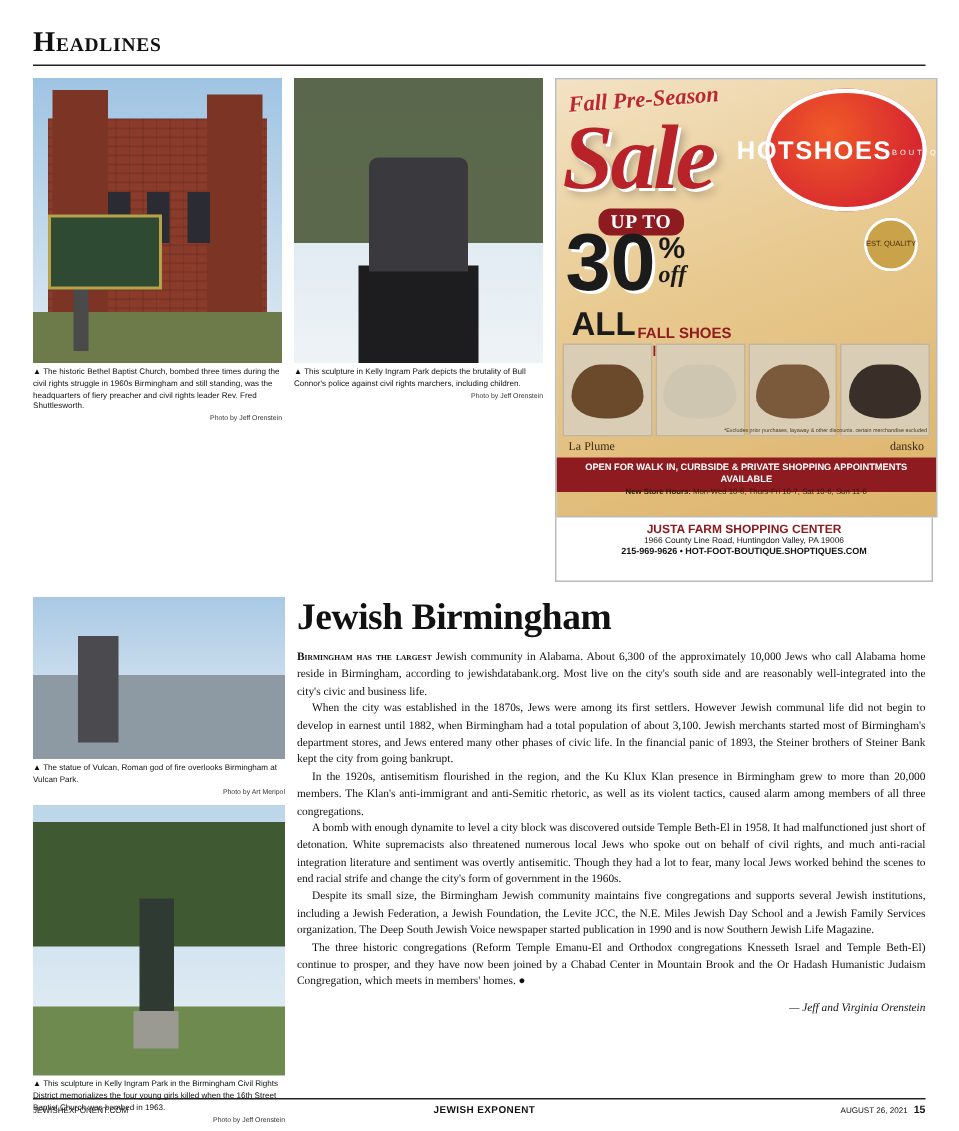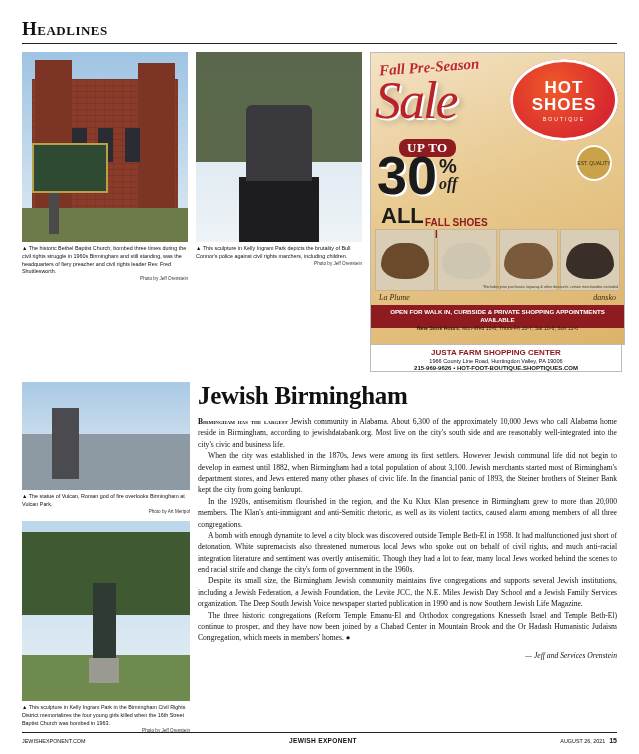--- a/index.html
+++ b/index.html
@@ -71,32 +71,32 @@
     position:absolute; left:8px; top:6px;
     font-family:"Liberation Serif", serif;
     font-style:italic; font-weight:bold;
     color:#c0272d; font-size:15px;
     text-shadow: 1px 1px 0 #fff4;
     transform: rotate(-4deg);
   }
   .sale-word {
     position:absolute; left:4px; top:18px;
     font-family:"Liberation Serif", serif;
-    font-style:italic; font-weight:normal;
-    font-size:52px; color:#b8232a;
+    font-style:italic; font-weight:bold;
+    font-size:61px; color:#b8232a;
     text-shadow: 2px 2px 0 #fff, 4px 4px 6px rgba(0,0,0,.25);
     letter-spacing:-2px;
   }
   .hotfoot {
     position:absolute; right:6px; top:6px;
     width:108px; height:82px;
     border-radius:50%;
     background: radial-gradient(circle at 40% 35%, #f05a28 0%, #d7282f 70%);
     color:#fff; text-align:center;
-    display:flex; flex-direction:column; align-items:center; justify-content:center;
+    display:flex; flex-direction:row; align-items:center; justify-content:center;
     box-shadow: 0 0 0 3px #fff inset;
   }
   .hotfoot .hf-line { font-family:"Liberation Sans", sans-serif; font-weight:bold; font-size:17px; line-height:1; letter-spacing:1px;}
   .hotfoot .hf-bout { font-family:"Liberation Sans", sans-serif; font-size:5px; letter-spacing:2px; margin-top:3px;}
 
   .upto {
     position:absolute; left:28px; top:86px;
     background:#8e1b20; color:#fff;
     font-family:Liberation Serif, serif;
     font-size:13px; font-weight:bold;
@@ -133,40 +133,40 @@
     position:absolute; left:0; right:0; top:176px; height:62px;
     display:flex; gap:2px; padding:0 4px;
   }
   .shoe { flex:1; background:#d9cdb6; border:1px solid #c3b49a; position:relative; overflow:hidden; }
   .shoe-obj { position:absolute; left:8%; right:8%; top:22%; bottom:18%; border-radius:40% 40% 45% 45% / 60% 60% 40% 40%; }
   .brandline {
     position:absolute; left:8px; right:8px; top:240px;
     display:flex; justify-content:space-between; align-items:center;
   }
   .brand {
-    font-family:"Liberation Serif", serif; font-style:italic; font-size:8px; color:#3a2a12;
+    font-family:"Liberation Serif", serif; font-size:8px; color:#3a2a12;
   }
   .openfor {
     position:absolute; left:0; right:0; top:252px;
     background:#8e1b20; color:#fff; text-align:center;
     font-family:"Liberation Sans", sans-serif; font-size:6.2px; font-weight:bold;
     padding:3px 2px; line-height:1.35;
   }
   .store-hours {
     position:absolute; left:0; right:0; top:272px;
     font-family:"Liberation Sans", sans-serif; font-size:5.2px; text-align:center; color:#2b1c06;
   }
   .excl {
     position:absolute; right:6px; top:232px;
     font-family:"Liberation Sans", sans-serif; font-size:3.6px; color:#4a3a1a; text-align:right; line-height:1.3;
   }
 
   .ad-bottom {
     width:252px; border:1px solid #bbb; border-top:none;
-    background:#fff; text-align:center; padding:3px 2px 0;
+    background:#fff; text-align:center; padding:3px 2px 16px;
   }
   .justa { font-family:"Liberation Sans", sans-serif; font-weight:bold; font-size:8px; color:#8e1b20; }
   .addr { font-family:"Liberation Sans", sans-serif; font-size:5.6px; color:#111; margin-top:1px;}
   .phone { font-family:"Liberation Sans", sans-serif; font-weight:bold; font-size:6px; color:#111; margin-top:1px;}
 
   
   .lower { display:flex; gap:8px; margin-top:10px; }
   .left-col { width: 168px; }
   .right-col { flex:1; }
 
@@ -369,21 +369,21 @@
 
     <div class="right-col">
       <h1 class="article-title">Jewish Birmingham</h1>
       <div class="body-text">
         <p class="first"><span><span class="lede">Birmingham has the largest </span>Jewish community in Alabama. About 6,300 of the approximately 10,000 Jews who call Alabama home reside in Birmingham, according to jewishdatabank.org. Most live on the city's south side and are reasonably well-integrated into the city's civic and business life.</span></p>
         <p><span>When the city was established in the 1870s, Jews were among its first settlers. However Jewish communal life did not begin to develop in earnest until 1882, when Birmingham had a total population of about 3,100. Jewish merchants started most of Birmingham's department stores, and Jews entered many other phases of civic life. In the financial panic of 1893, the Steiner brothers of Steiner Bank kept the city from going bankrupt.</span></p>
         <p><span>In the 1920s, antisemitism flourished in the region, and the Ku Klux Klan presence in Birmingham grew to more than 20,000 members. The Klan's anti-immigrant and anti-Semitic rhetoric, as well as its violent tactics, caused alarm among members of all three congregations.</span></p>
         <p><span>A bomb with enough dynamite to level a city block was discovered outside Temple Beth-El in 1958. It had malfunctioned just short of detonation. White supremacists also threatened numerous local Jews who spoke out on behalf of civil rights, and much anti-racial integration literature and sentiment was overtly antisemitic. Though they had a lot to fear, many local Jews worked behind the scenes to end racial strife and change the city's form of government in the 1960s.</span></p>
         <p><span>Despite its small size, the Birmingham Jewish community maintains five congregations and supports several Jewish institutions, including a Jewish Federation, a Jewish Foundation, the Levite JCC, the N.E. Miles Jewish Day School and a Jewish Family Services organization. The Deep South Jewish Voice newspaper started publication in 1990 and is now Southern Jewish Life Magazine.</span></p>
         <p><span>The three historic congregations (Reform Temple Emanu-El and Orthodox congregations Knesseth Israel and Temple Beth-El) continue to prosper, and they have now been joined by a Chabad Center in Mountain Brook and the Or Hadash Humanistic Judaism Congregation, which meets in members' homes. ●</span></p>
-        <div class="signoff">— Jeff and Services Orenstein</div>
+        <div class="signoff">— Jeff and Virginia Orenstein</div>
       </div>
     </div>
   </div>
 
   <div class="footer">
     <span>JEWISHEXPONENT.COM</span>
     <span class="mid">JEWISH EXPONENT</span>
     <span class="right">
       <span>AUGUST 26, 2021</span>
       <span class="pgnum">15</span>

